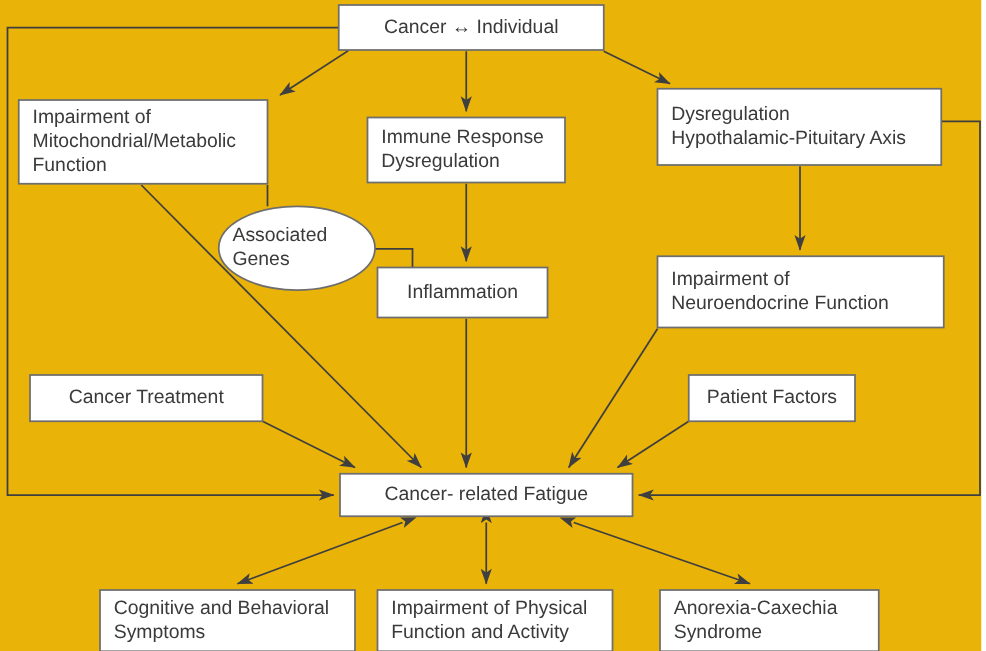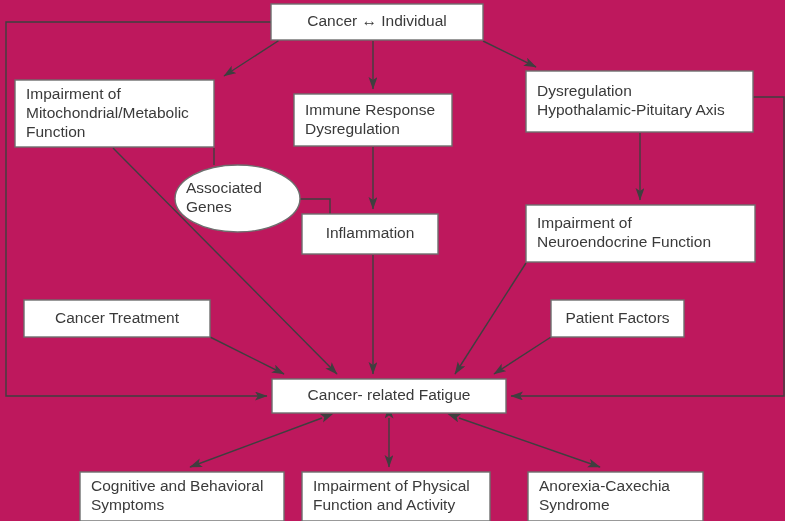--- a/index.html
+++ b/index.html
@@ -4,21 +4,21 @@
 <style>
   html, body {
     margin: 0;
     padding: 0;
     background: #ffffff;
   }
   #canvas {
     position: relative;
     width: 785px;
     height: 521px;
-    background: #be185d;
+    background: #eab308;
     font-family: "Liberation Sans", sans-serif;
     overflow: hidden;
   }
   svg.diagram {
     position: absolute;
     top: 0;
     left: 0;
     width: 789px;
     height: 521px;
   }

